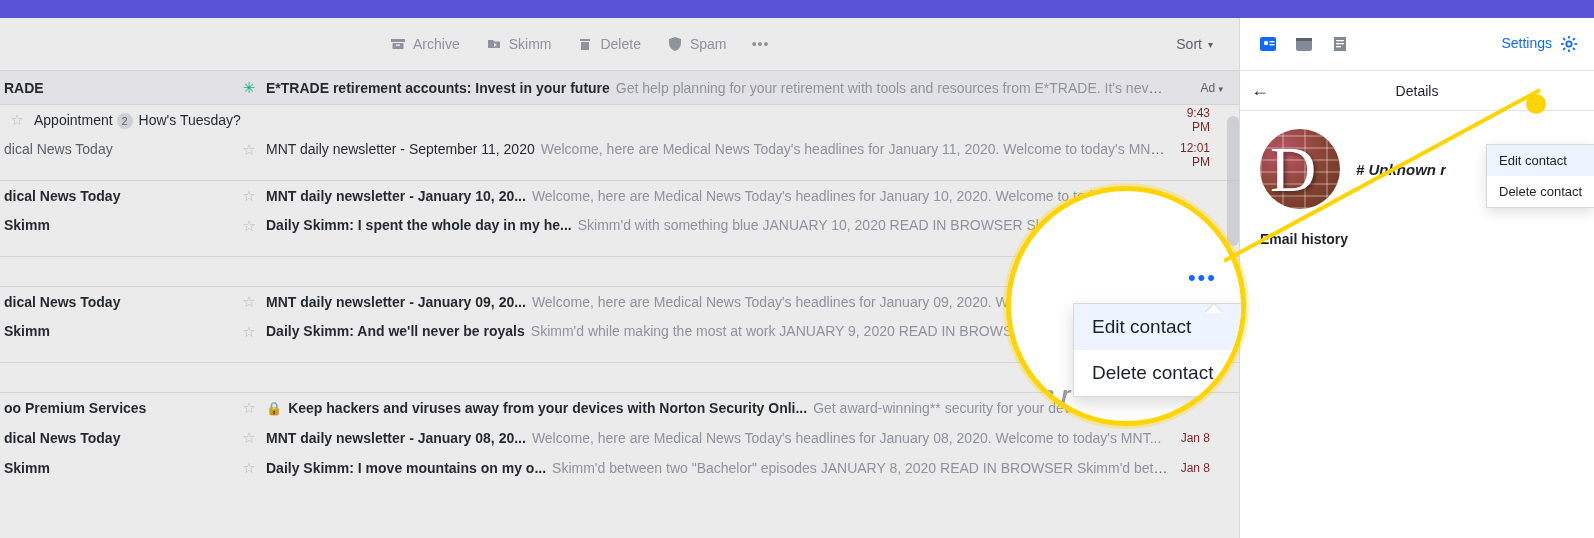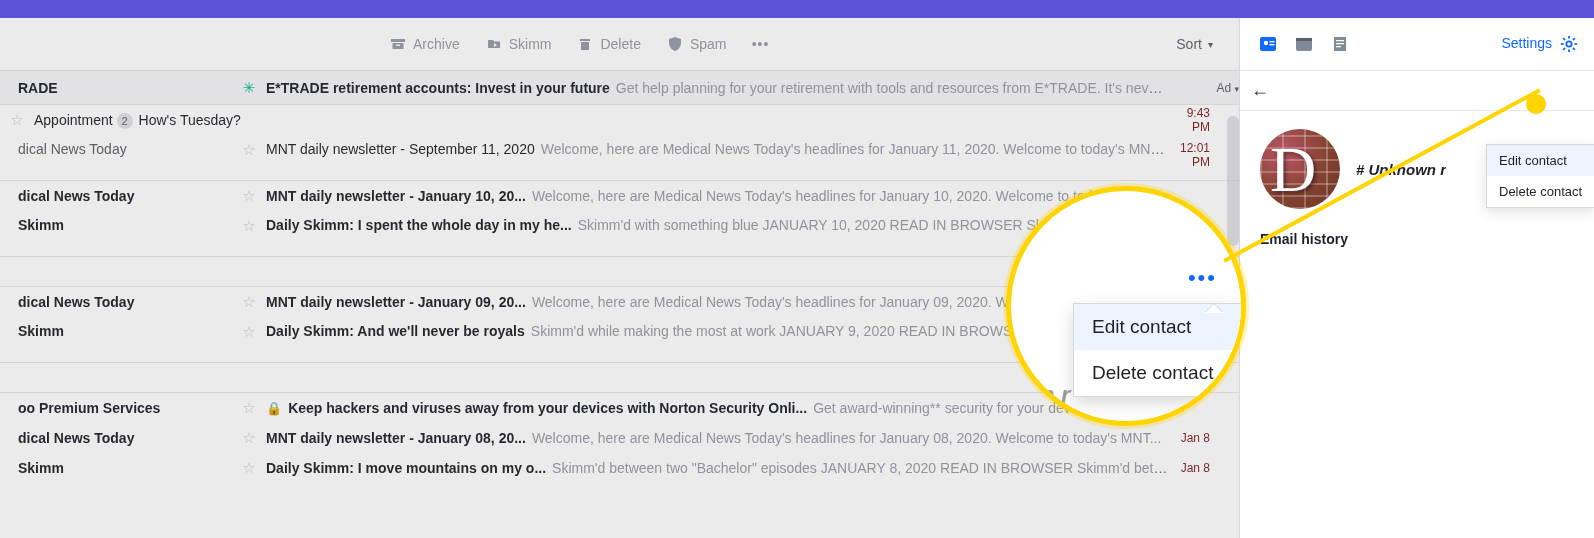--- a/index.html
+++ b/index.html
@@ -14,32 +14,32 @@
   .tool { display: inline-flex; align-items: center; margin-right: 26px; cursor: pointer; }
   .tool .icon { width: 16px; height: 16px; margin-right: 7px; display: inline-flex; align-items: center; justify-content: center; }
   .tool:last-of-type { margin-right: 0; }
   .sortbox { margin-left: auto; margin-right: 26px; color: #5b636a; font-size: 14px; display: inline-flex; align-items: center; cursor: pointer; }
   .sortbox .chev { margin-left: 6px; font-size: 10px; }
 
   .rows { }
   .row { display: flex; align-items: center; height: 30px; padding-left: 0; font-size: 14px; color: #5b636a; position: relative; }
   .row.group-end { border-bottom: 1px solid #e4e4e9; height: 46px; align-items: flex-start; padding-top: 6px; }
   .row.ad { background: #f5f4f9; height: 34px; border-bottom: 1px solid #e4e4e9; }
-  .sender { width: 232px; padding-left: 18px; overflow: hidden; white-space: nowrap; text-overflow: ellipsis; }
+  .sender { width: 232px; padding-left: 4px; overflow: hidden; white-space: nowrap; text-overflow: ellipsis; }
   .row.unread .sender, .row.unread .subject { font-weight: 700; color: #1d2228; }
   .row.ad .sender { font-weight: 700; color: #1d2228; }
   .star { width: 34px; text-align: center; color: #c7cbd2; font-size: 15px; }
   .adspark { width: 34px; text-align: center; color: #0dbf8c; font-size: 15px; }
   .content { flex: 1; overflow: hidden; white-space: nowrap; text-overflow: ellipsis; }
   .subject { color: #1d2228; }
   .preview { color: #979ba6; margin-left: 6px; }
   .row.ad .subject { font-weight: 700; }
   .badge { display: inline-block; min-width: 16px; height: 16px; line-height: 16px; border-radius: 8px; background: #e0e0e6; color: #5b636a; font-size: 11px; text-align: center; padding: 0 4px; margin: 0 6px 0 4px; }
   .time { width: 70px; text-align: right; padding-right: 29px; font-size: 12px; color: #7f1d1d; }
-  .adlabel { width: 70px; text-align: right; font-size: 12px; color: #5b636a; }
+  .adlabel { width: 70px; text-align: right; padding-right: 16px; font-size: 12px; color: #5b636a; }
   .lock { margin-right: 6px; font-size: 13px; }
   .gap { height: 30px; border-bottom: 1px solid #e4e4e9; }
 
   .right { width: 354px; position: relative; }
   .right-toolbar { height: 53px; display: flex; align-items: center; padding: 0 16px; border-bottom: 1px solid #e4e4e9; }
   .right-toolbar .ricon { width: 24px; height: 24px; margin-right: 12px; color: #5b636a; display: inline-flex; align-items: center; justify-content: center; cursor: pointer; }
   .right-toolbar .ricon.active { color: #0f69ff; }
   .settings-link { margin-left: auto; color: #0f69ff; font-size: 14px; display: inline-flex; cursor: pointer; }
   .settings-link .gear { margin-left: 8px; }
 
@@ -274,20 +274,21 @@
                 <line x1="3.5" y1="16.5" x2="5.6" y2="14.4"></line>
                 <line x1="14.4" y1="5.6" x2="16.5" y2="3.5"></line>
               </g>
             </svg>
         </span>
       </span>
     </div>
 
     <div class="details-hdr">
       <span class="back-btn">←</span>
+      <span class="details-title">Details</span>
     </div>
 
     <div class="contact-block">
       <div class="avatar">
         <span class="letter">D</span>
       </div>
       <div class="contact-name"># Unknown r</div>
     </div>
 
     <div class="section-title">Email history</div>

